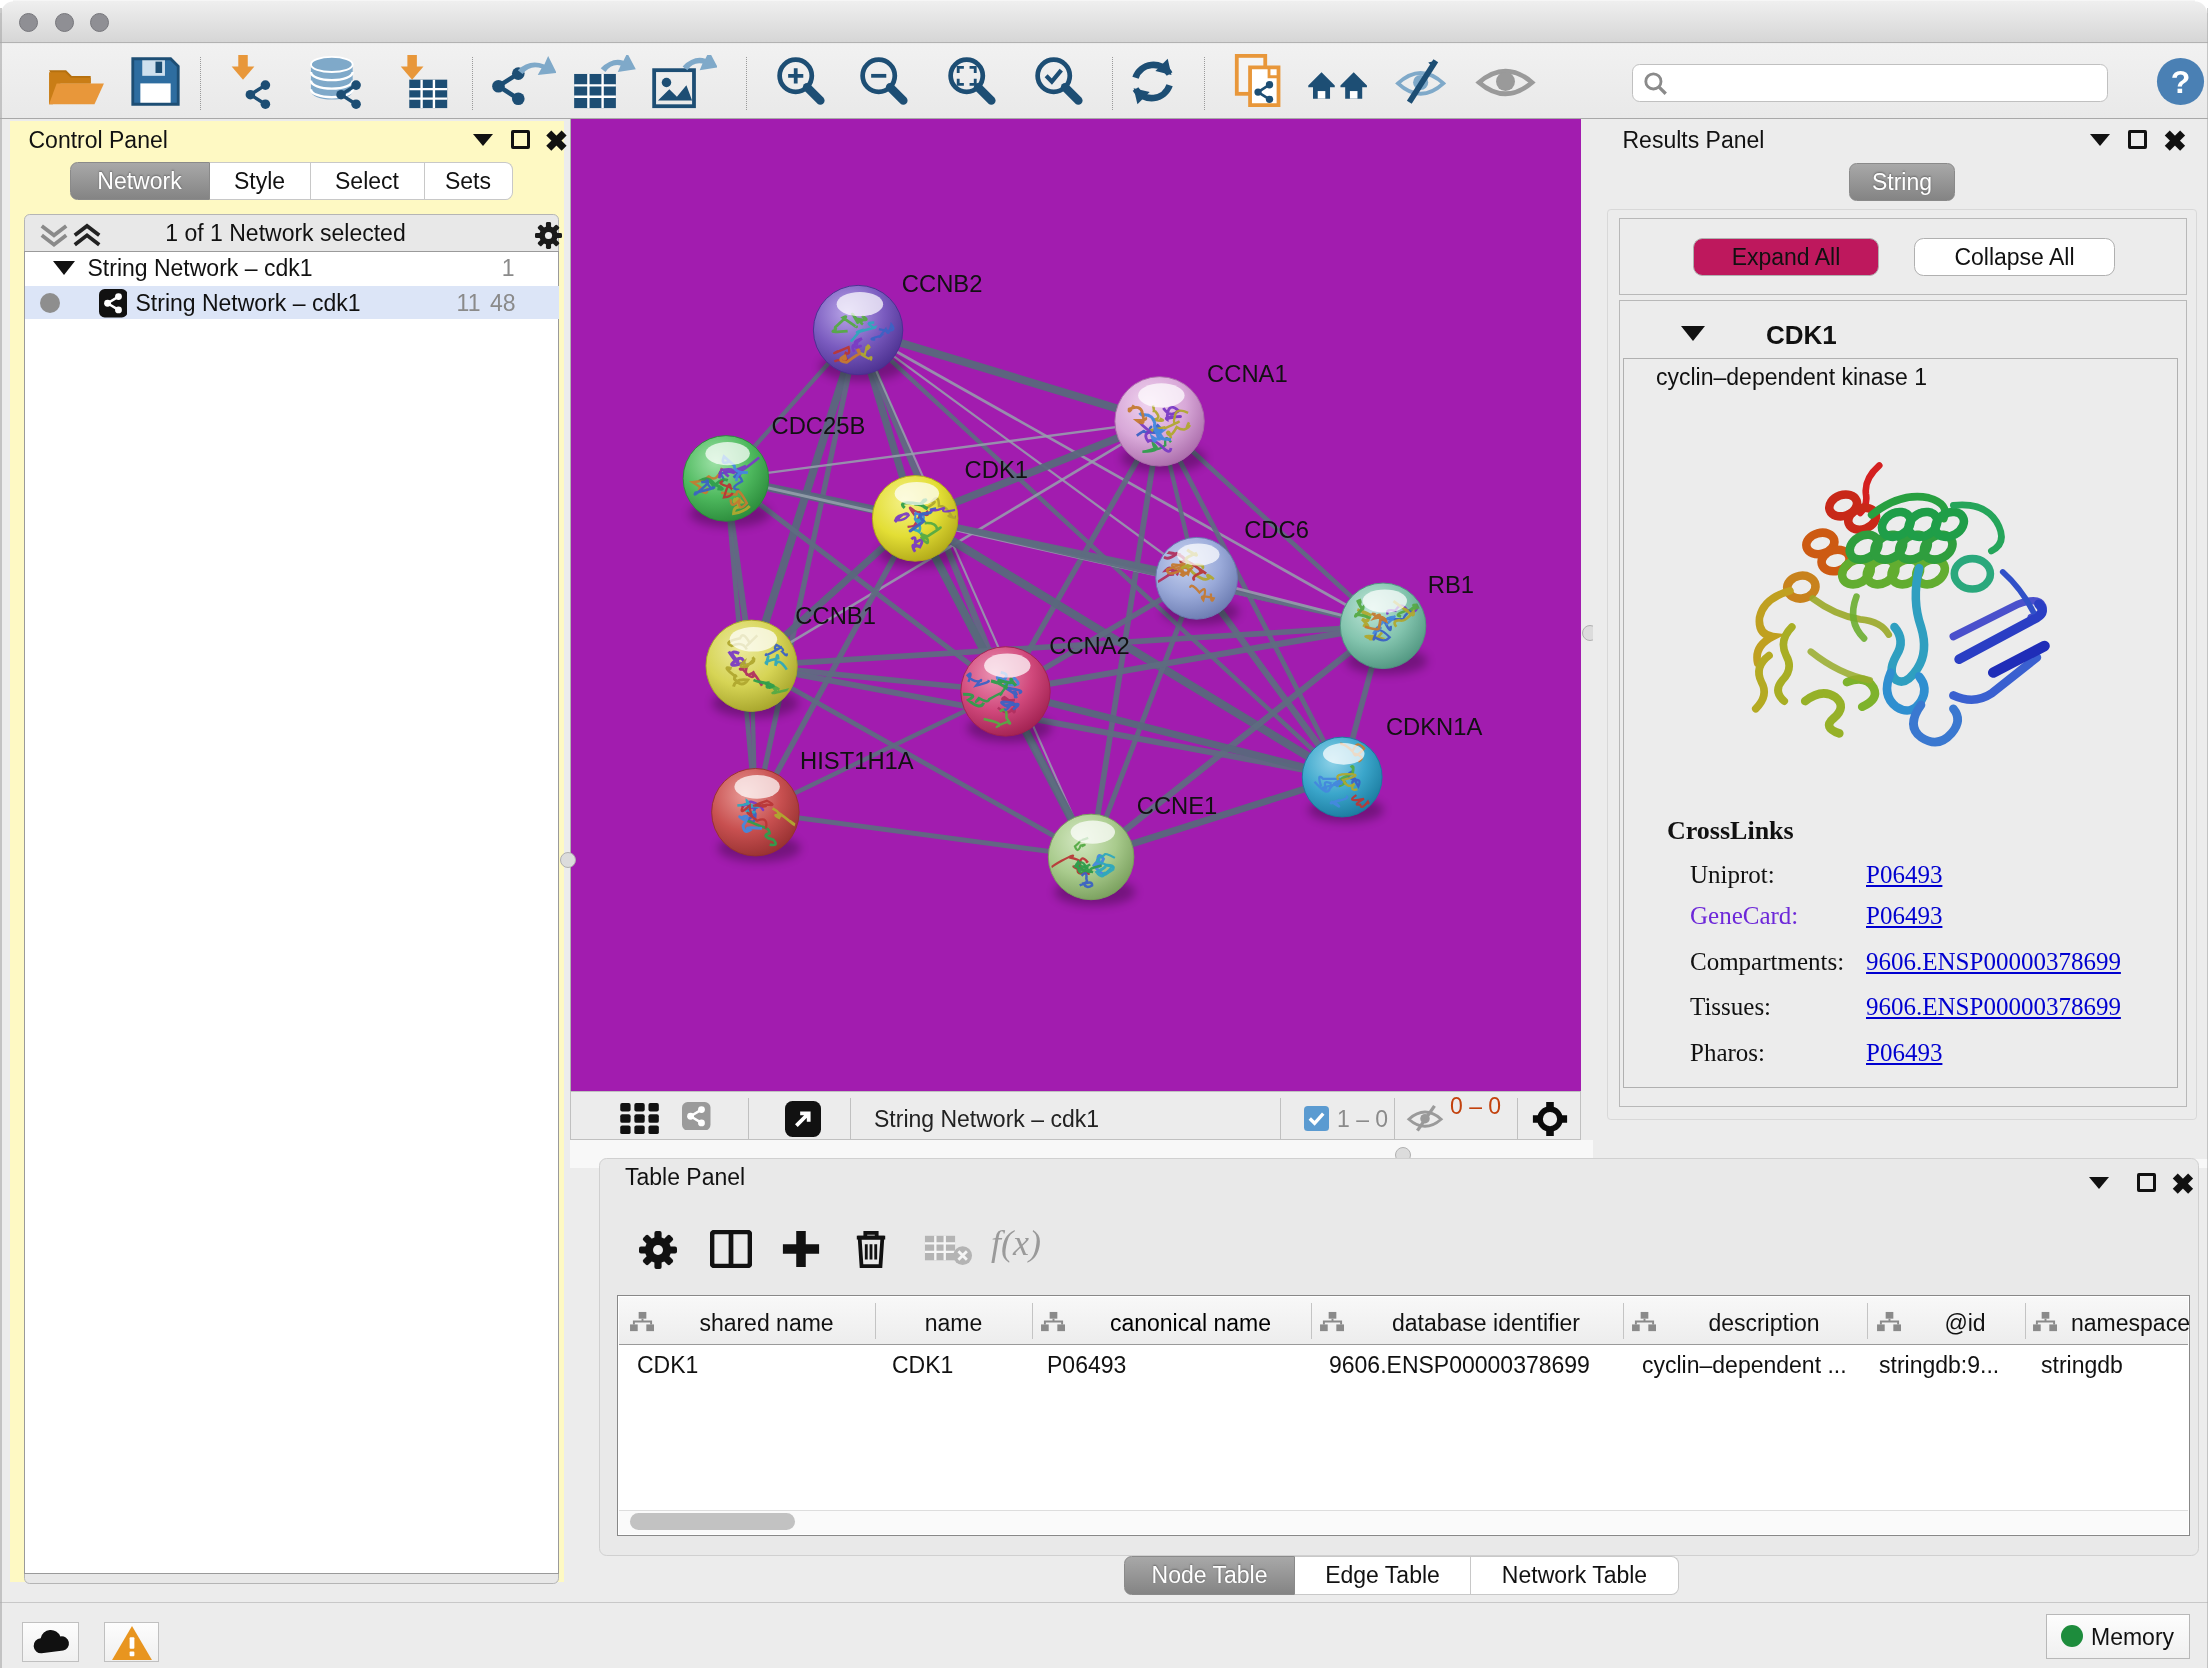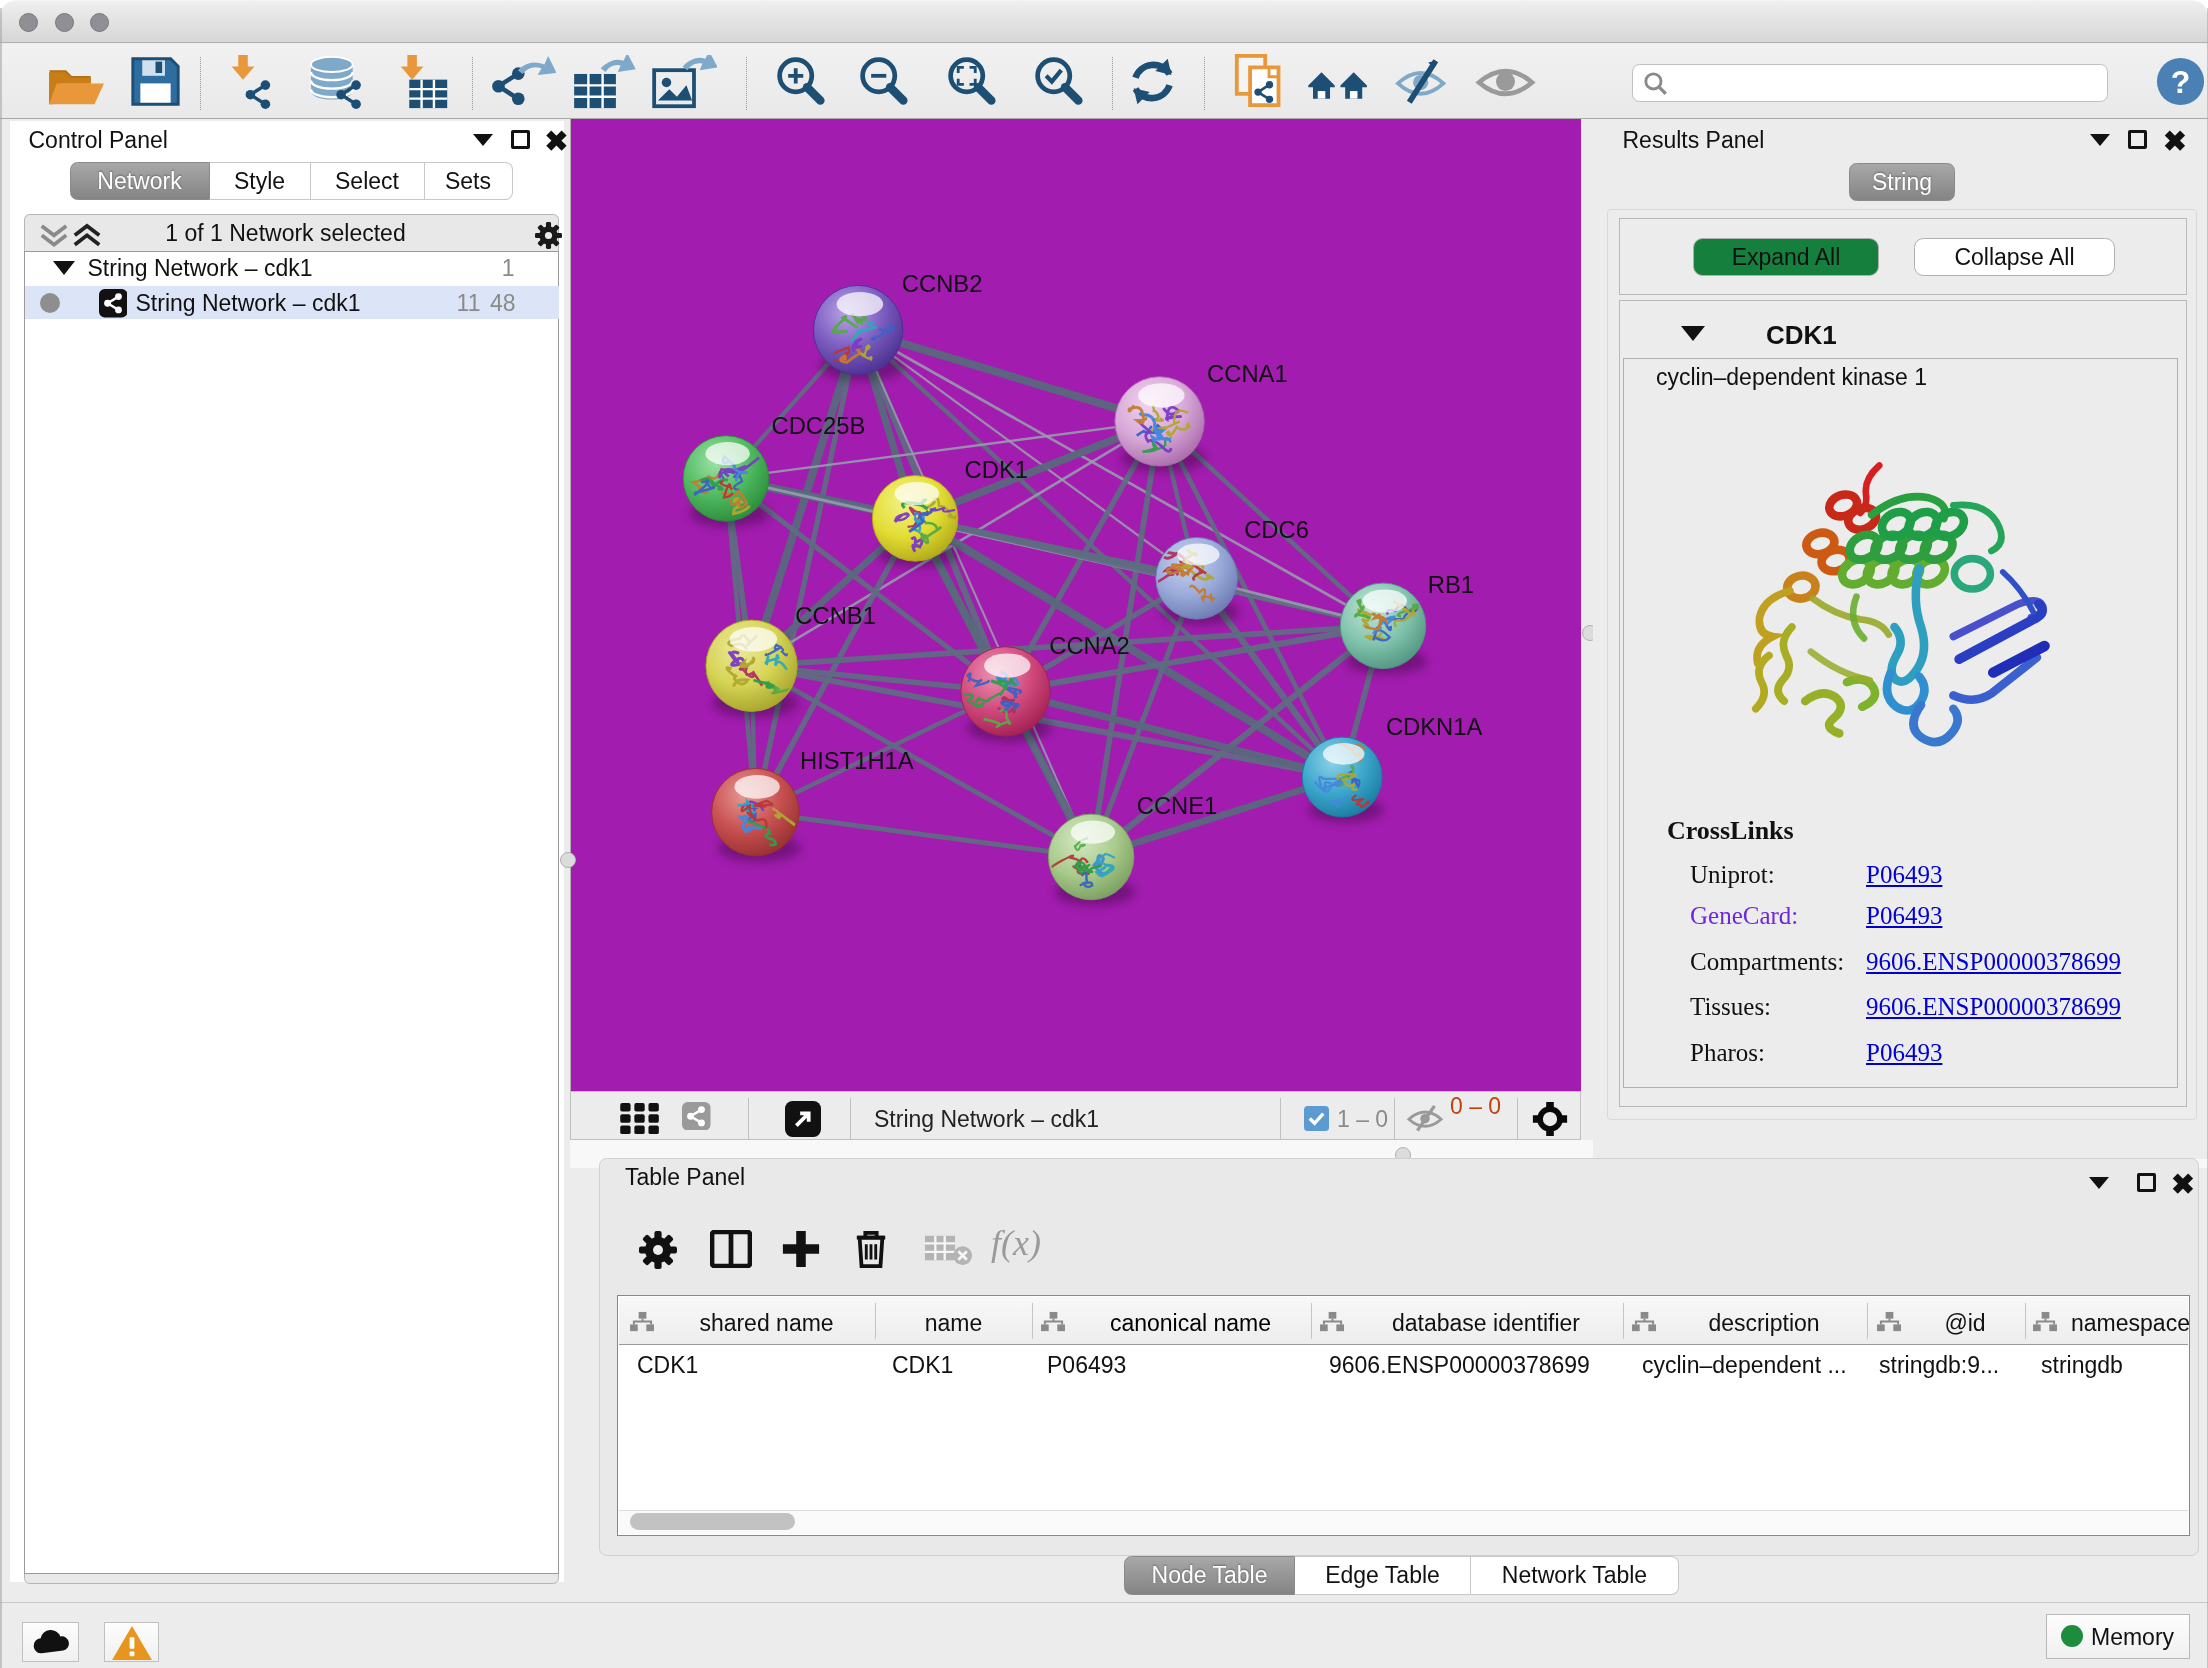--- a/index.html
+++ b/index.html
@@ -143,21 +143,21 @@
     <div class="abs" style="left:1632px;top:20px;width:476px;height:38px;background:#fff;border:1.9px solid #c0c0c0;border-radius:7.6px"></div>
     <div class="abs" style="left:1642px;top:26px"><svg width="28.5" height="28.5" viewBox="0 0 30 30" xmlns="http://www.w3.org/2000/svg">
         <circle cx="12" cy="12" r="8" fill="none" stroke="#8a8a8a" stroke-width="3"></circle>
         <path d="M18 18 l7 7" stroke="#8a8a8a" stroke-width="3.5"></path>
       </svg></div>
     <div class="abs" style="left:2156px;top:13.3px"><svg width="49" height="49" viewBox="0 0 52 52" xmlns="http://www.w3.org/2000/svg">
         <circle cx="26" cy="26" r="25" fill="#4a80b4"></circle>
         <text x="26" y="38" font-size="34" font-weight="bold" fill="#fff" text-anchor="middle" font-family="Liberation Sans, sans-serif">?</text>
       </svg></div>
   </div>
-<div class="abs" style="left:9.5px;top:121px;width:554px;height:1461px;background:#ffffff">
+<div class="abs" style="left:9.5px;top:121px;width:554px;height:1461px;background:#fef9c3">
     <div class="abs" style="left:19px;top:5.7px;font-size:23px;color:#111">Control Panel</div>
     <div style="position:absolute;left:463px;top:13.3px;width:0;height:0;border-left:10.5px solid transparent;border-right:10.5px solid transparent;border-top:12.4px solid #111"></div>
     <div style="position:absolute;left:501px;top:8.6px;width:19px;height:19px;border:3.3px solid #111;border-radius:1.9px"></div>
     <div style="position:absolute;left:535px;top:5.7px;font-size:28.5px;font-weight:bold;color:#111;line-height:1">✖</div>
     <div class="abs seltab" style="left:60px;top:41px;width:140px;height:38px;border-radius:7.6px 0 0 7.6px;border:1px solid #8a8a8a;font-size:23px;text-align:center;line-height:36px">Network</div>
     <div class="abs whtab" style="left:200px;top:41px;width:101px;height:38px;border:1px solid #c8c8c8;border-left:none;font-size:23px;text-align:center;line-height:36px">Style</div>
     <div class="abs whtab" style="left:301px;top:41px;width:114px;height:38px;border:1px solid #c8c8c8;border-left:none;font-size:23px;text-align:center;line-height:36px">Select</div>
     <div class="abs whtab" style="left:415px;top:41px;width:88px;height:38px;border-radius:0 7.6px 7.6px 0;border:1px solid #c8c8c8;border-left:none;font-size:23px;text-align:center;line-height:36px">Sets</div>
     <div class="abs" style="left:14.3px;top:93px;width:535px;height:1370px;border:1px solid #b5b5b5;border-radius:5.7px;background:#e8e8e8"></div>
     <div class="abs" style="left:28.5px;top:101px"><svg width="32" height="28.5" viewBox="0 0 34 30" xmlns="http://www.w3.org/2000/svg">
@@ -574,21 +574,21 @@
 <div class="abs" style="left:1582px;top:625px;width:16px;height:16px;border-radius:50%;background:#dcdcdc;border:1px solid #b0b0b0"></div>
 <div class="abs" style="left:1395px;top:1147px;width:16px;height:16px;border-radius:50%;background:#dcdcdc;border:1px solid #b0b0b0"></div>
 <div class="abs" style="left:1593px;top:121px;width:615px;height:1038px;background:#ececec">
     <div class="abs" style="left:29.5px;top:5.7px;font-size:23px;color:#111">Results Panel</div>
     <div style="position:absolute;left:497px;top:13.3px;width:0;height:0;border-left:10.5px solid transparent;border-right:10.5px solid transparent;border-top:12.4px solid #111"></div>
     <div style="position:absolute;left:535px;top:8.6px;width:19px;height:19px;border:3.3px solid #111;border-radius:1.9px"></div>
     <div style="position:absolute;left:570px;top:5.7px;font-size:28.5px;font-weight:bold;color:#111;line-height:1">✖</div>
     <div class="abs seltab" style="left:256px;top:42px;width:106px;height:38px;border-radius:7.6px;border:1px solid #8a8a8a;font-size:23px;text-align:center;line-height:36px">String</div>
     <div class="abs" style="left:14.3px;top:88px;width:590px;height:911px;background:#ececec;border:1px solid #d8d8d8;border-radius:3.8px"></div>
     <div class="abs" style="left:26px;top:97px;width:568px;height:77px;border:1.9px solid #b8b8b8;background:#ececec"></div>
-    <div class="abs" style="left:100px;top:117px;width:186px;height:38px;background:#15803d;border:1px solid #b0b0b0;border-radius:9.5px;font-size:23px;text-align:center;line-height:36px;color:#111">Expand All</div>
+    <div class="abs" style="left:100px;top:117px;width:186px;height:38px;background:#be185d;border:1px solid #b0b0b0;border-radius:9.5px;font-size:23px;text-align:center;line-height:36px;color:#111">Expand All</div>
     <div class="abs" style="left:321px;top:117px;width:201px;height:38px;background:#fff;border:1px solid #b0b0b0;border-radius:9.5px;font-size:23px;text-align:center;line-height:36px;color:#111">Collapse All</div>
     <div class="abs" style="left:26px;top:179px;width:568px;height:807px;border:1.9px solid #b8b8b8;background:#ececec"></div>
     <div class="abs" style="left:88px;top:205px;width:0;height:0;border-left:12.4px solid transparent;border-right:12.4px solid transparent;border-top:15px solid #111"></div>
     <div class="abs" style="left:173px;top:199px;font-size:26px;font-weight:bold;color:#111">CDK1</div>
     <div class="abs" style="left:30px;top:237px;width:555px;height:730px;border:1px solid #b0b0b0;background:#ececec"></div>
     <div class="abs" style="left:63px;top:243px;font-size:23px;color:#111">cyclin–dependent kinase 1</div>
     <div class="abs" style="left:77px;top:335px"><svg width="390" height="304" viewBox="0 0 410 320" xmlns="http://www.w3.org/2000/svg">
 <g fill="none" stroke-linecap="round">
 <path d="M 220 10 q -16 14 -14 30 q 2 12 -6 20" stroke="#d42020" stroke-width="7"></path>
 <ellipse cx="182" cy="52" rx="15" ry="11" fill="none" stroke="#c82818" stroke-width="9" transform="rotate(-20 182 52)"></ellipse>

